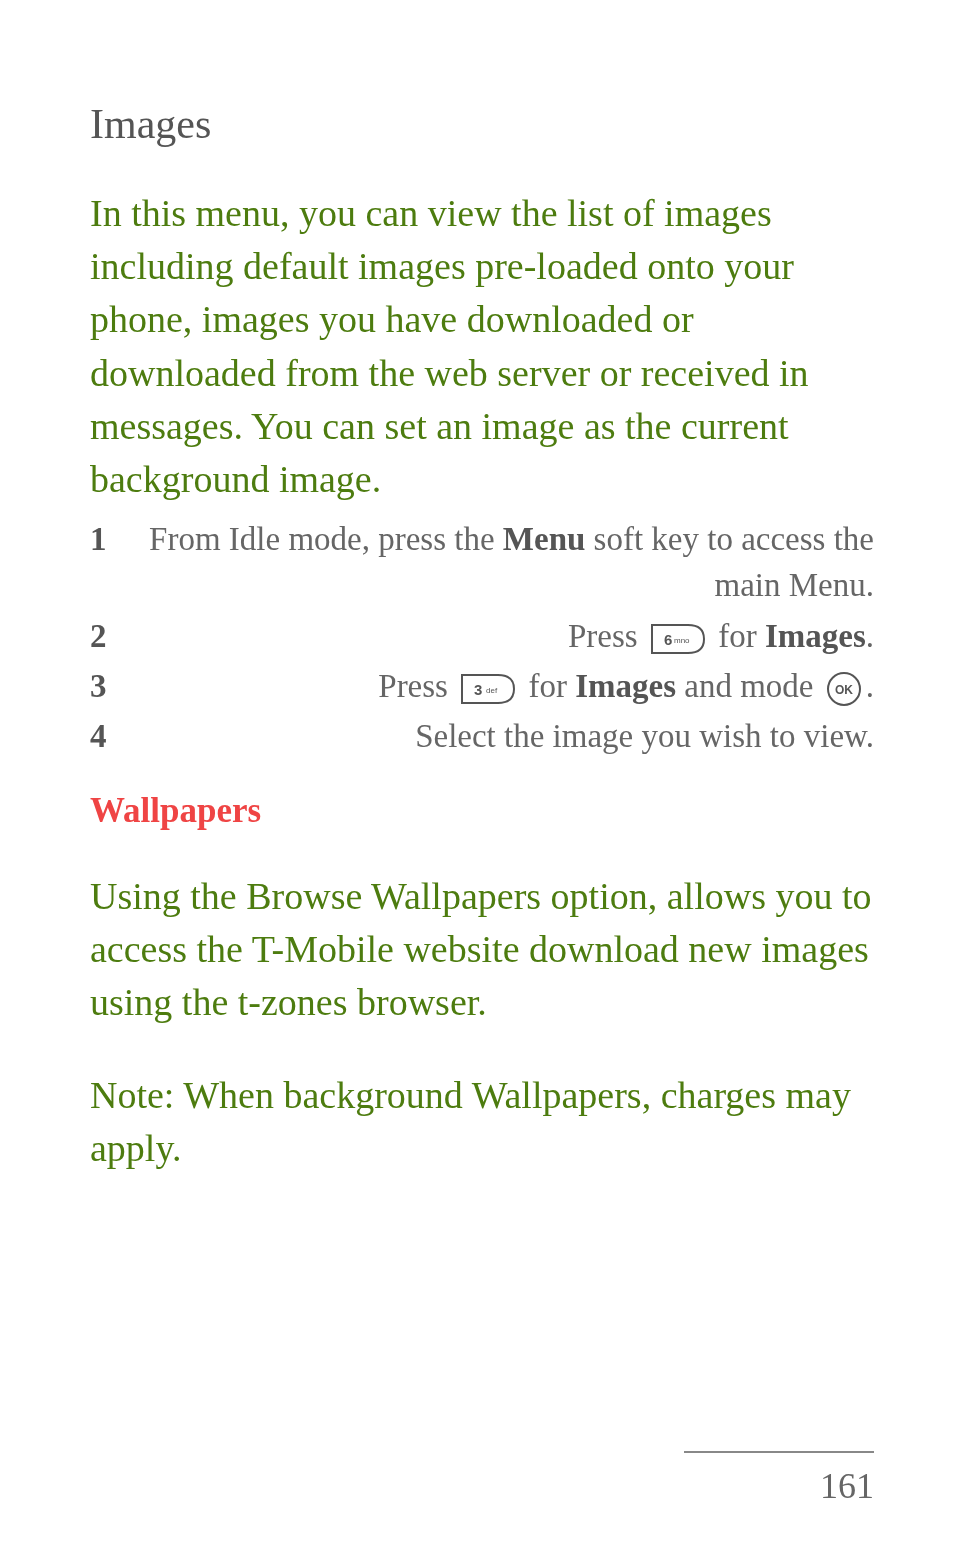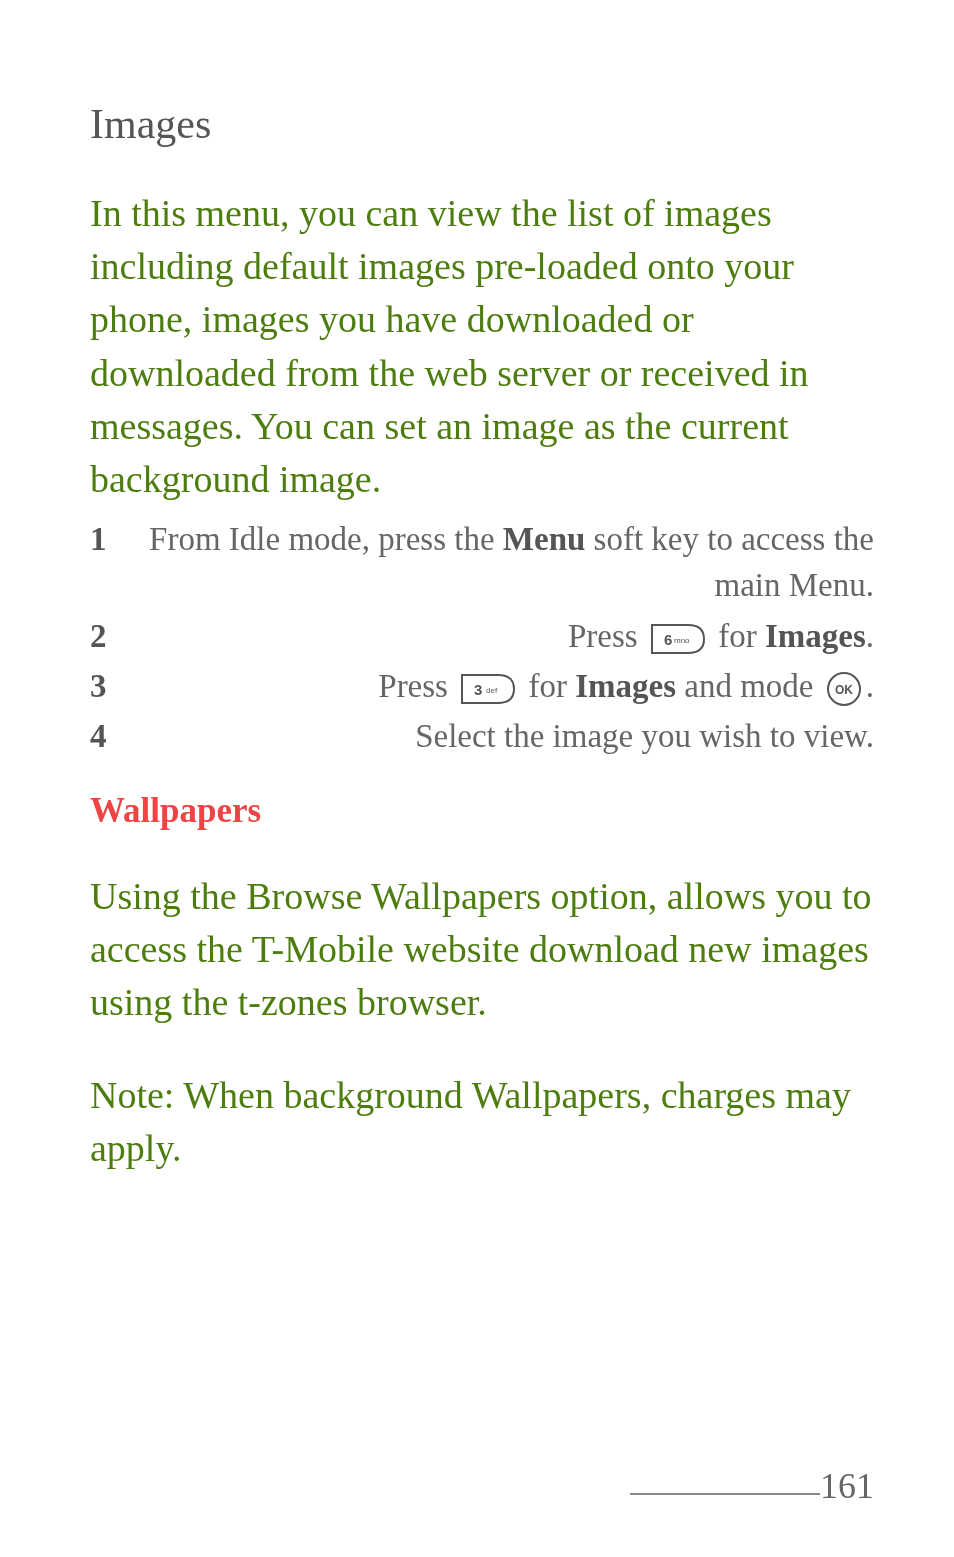--- a/index.html
+++ b/index.html
@@ -73,21 +73,21 @@
     }
     .ok-svg {
       width: 36px;
       height: 36px;
     }
     .page-footer {
       position: absolute;
       bottom: 50px;
       right: 80px;
       display: flex;
-      flex-direction: row;
+      flex-direction: column;
       align-items: flex-end;
     }
     .footer-line {
       width: 190px;
       height: 2px;
       background: #888;
       margin-bottom: 12px;
     }
     .page-num {
       font-size: 36px;

